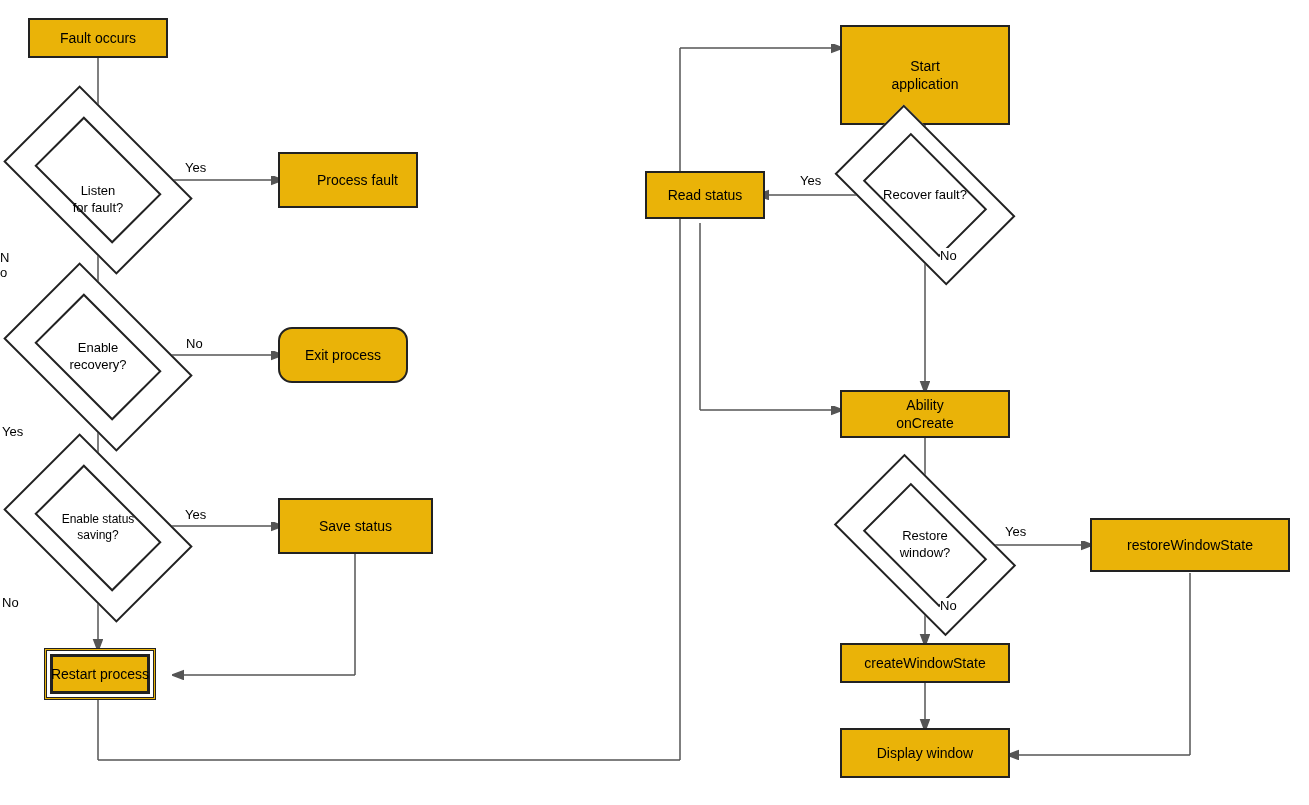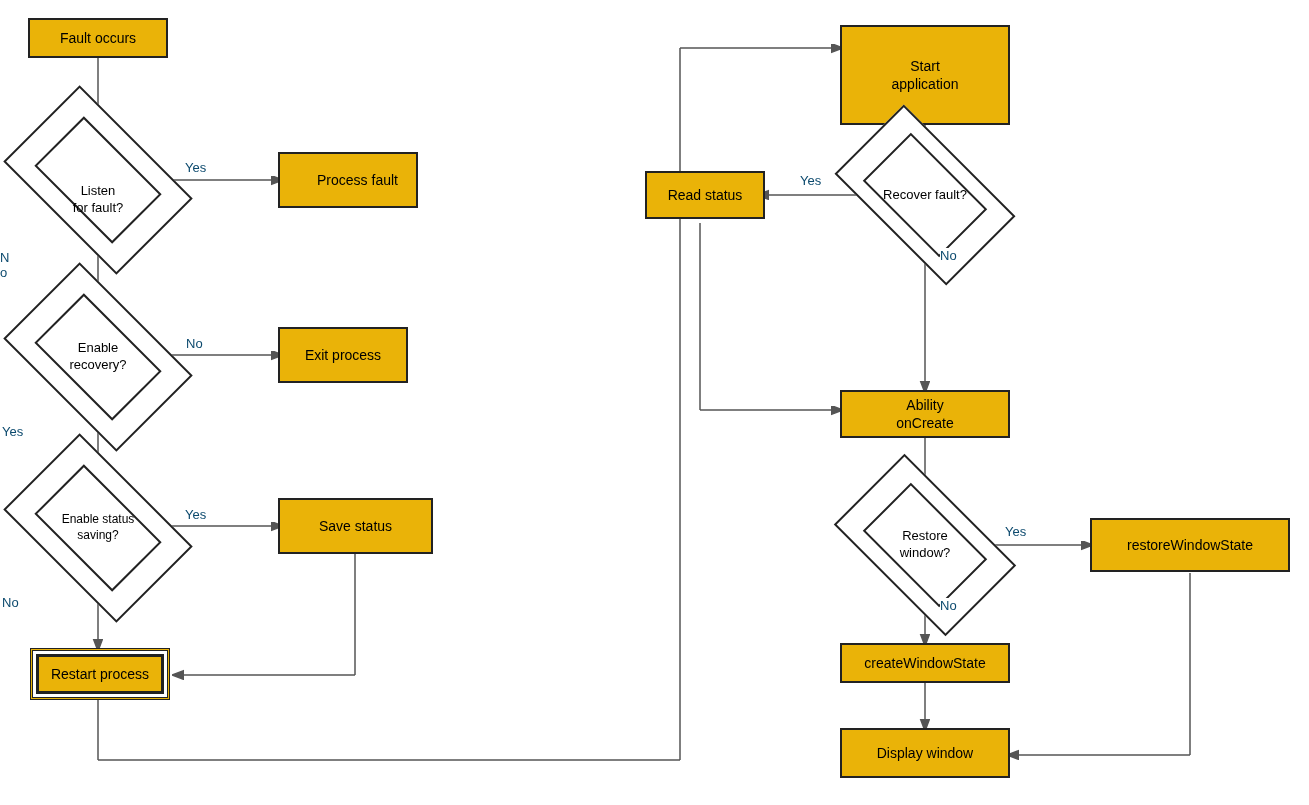--- a/index.html
+++ b/index.html
@@ -53,21 +53,21 @@
       position: relative;
       z-index: 1;
       font-size: 13px;
       line-height: 1.3;
       padding: 4px;
     }
     
     .line-label {
       position: absolute;
       font-size: 13px;
-      color: #0c4a6e;
+      color: #000000;
       background: #fff;
     }
     svg.lines {
       position: absolute;
       top: 0; left: 0;
       width: 1309px;
       height: 805px;
       pointer-events: none;
     }
     svg.lines line, svg.lines path, svg.lines polyline {
@@ -147,34 +147,34 @@
 
   <div class="box" style="left:278px; top:152px; width:140px; height:56px;padding-left:19px;">
     <span>Process fault</span>
   </div>
 
   <div class="diamond" style="position:absolute; left:20px; top:305px; width:156px; height:104px; display:flex; align-items:center; justify-content:center; text-align:center;">
     <div style="position:absolute; width:110px; height:70px; border:2px solid #222; background:#fff; transform:rotate(45deg);"></div>
     <span style="position:relative; z-index:1; font-size:13px;">Enable<br>recovery?</span>
   </div>
 
-  <div class="box" style="left:278px; top:327px; width:130px; height:56px;">
+  <div class="box" style="left:278px; top:327px; width:130px; height:56px;border-radius:14px;">
     <span>Exit process</span>
   </div>
 
   <div class="diamond" style="position:absolute; left:20px; top:476px; width:156px; height:104px; display:flex; align-items:center; justify-content:center; text-align:center;">
     <div style="position:absolute; width:110px; height:70px; border:2px solid #222; background:#fff; transform:rotate(45deg);"></div>
     <span style="position:relative; z-index:1; font-size:12px;">Enable status<br>saving?</span>
   </div>
 
   <div class="box" style="left:278px; top:498px; width:155px; height:56px;">
     <span>Save status</span>
   </div>
 
-  <div class="box box-double" style="left:30px; top:648px; width:140px; height:52px; border:3px double #222;">
+  <div class="box box-double" style="left:44px; top:648px; width:112px; height:52px; border:3px double #222;">
     <span>Restart process</span>
   </div>
 
   <div class="box" style="left:840px; top:25px; width:170px; height:100px;">
     <span>Start<br>application</span>
   </div>
 
   <div class="diamond" style="position:absolute; left:848px; top:148px; width:154px; height:94px; display:flex; align-items:center; justify-content:center; text-align:center;">
     <div style="position:absolute; width:108px; height:68px; border:2px solid #222; background:#fff; transform:rotate(45deg);"></div>
     <span style="position:relative; z-index:1; font-size:13px;">Recover fault?</span>

